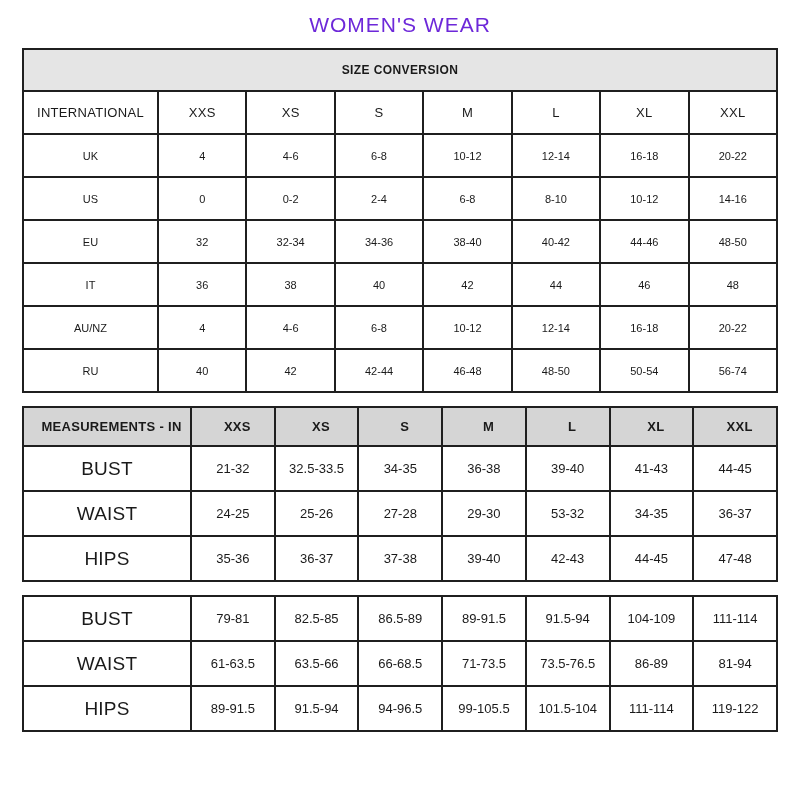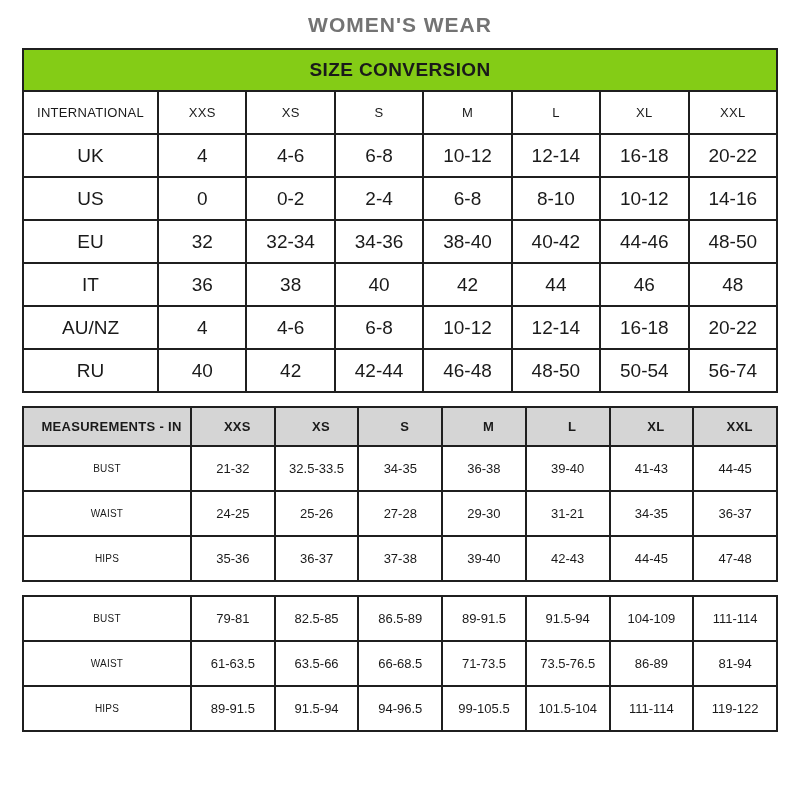--- a/index.html
+++ b/index.html
@@ -8,62 +8,62 @@
     height: 800px;
     box-sizing: border-box;
     font-family: "Liberation Sans", sans-serif;
     color: #1a1a1a;
     background: #ffffff;
     overflow: hidden;
   }
   .title {
     text-align: center;
     font-size: 21px;
-    font-weight: 700;
+    font-weight: 400;
     letter-spacing: 1px;
     padding-top: 13px;
     margin: 0 0 11px 0;
-    color: #737373;
+    color: #6d28d9;
   }
   table {
     border-collapse: collapse;
     table-layout: fixed;
     width: 756px;
     margin: 0 auto;
   }
   .tbl-gap { margin-top: 13px; }
   td, th {
     border: 2px solid #1f1f1f;
     text-align: center;
     vertical-align: middle;
     padding: 0 2px;
     overflow: hidden;
     white-space: nowrap;
   }
   
   .t-size .band-header {
-    background: #84cc16;
+    background: #e5e5e5;
     height: 40px;
-    font-size: 19px;
+    font-size: 12px;
     font-weight: 700;
     letter-spacing: 0.4px;
   }
-  .t-size td { height: 41px; font-size: 19px; font-weight: 400; }
+  .t-size td { height: 41px; font-size: 11px; font-weight: 400; }
   .t-size .col-head { font-size: 13px; letter-spacing: 0.3px; border-radius: 19px; }
   
   .t-meas th {
     background: #d5d5d5;
     height: 37px;
     font-size: 13px;
     font-weight: 700;
     letter-spacing: 0.3px;
     padding-left: 11px;
   }
   .t-meas td { height: 43px; font-size: 13px; font-weight: 400; }
-  .t-meas td.row-label { font-size: 10px; letter-spacing: 0.2px; }
+  .t-meas td.row-label { font-size: 19px; letter-spacing: 0.2px; }
 </style>
 </head>
 <body>
 
 <div class="page">
 
   <h1 class="title">WOMEN'S WEAR</h1>
 
   <table class="t-size">
     <colgroup>
@@ -184,21 +184,21 @@
         <td>39-40</td>
         <td>41-43</td>
         <td>44-45</td>
       </tr>
       <tr>
         <td class="row-label">WAIST</td>
         <td>24-25</td>
         <td>25-26</td>
         <td>27-28</td>
         <td>29-30</td>
-        <td>31-21</td>
+        <td>53-32</td>
         <td>34-35</td>
         <td>36-37</td>
       </tr>
       <tr>
         <td class="row-label">HIPS</td>
         <td>35-36</td>
         <td>36-37</td>
         <td>37-38</td>
         <td>39-40</td>
         <td>42-43</td>

